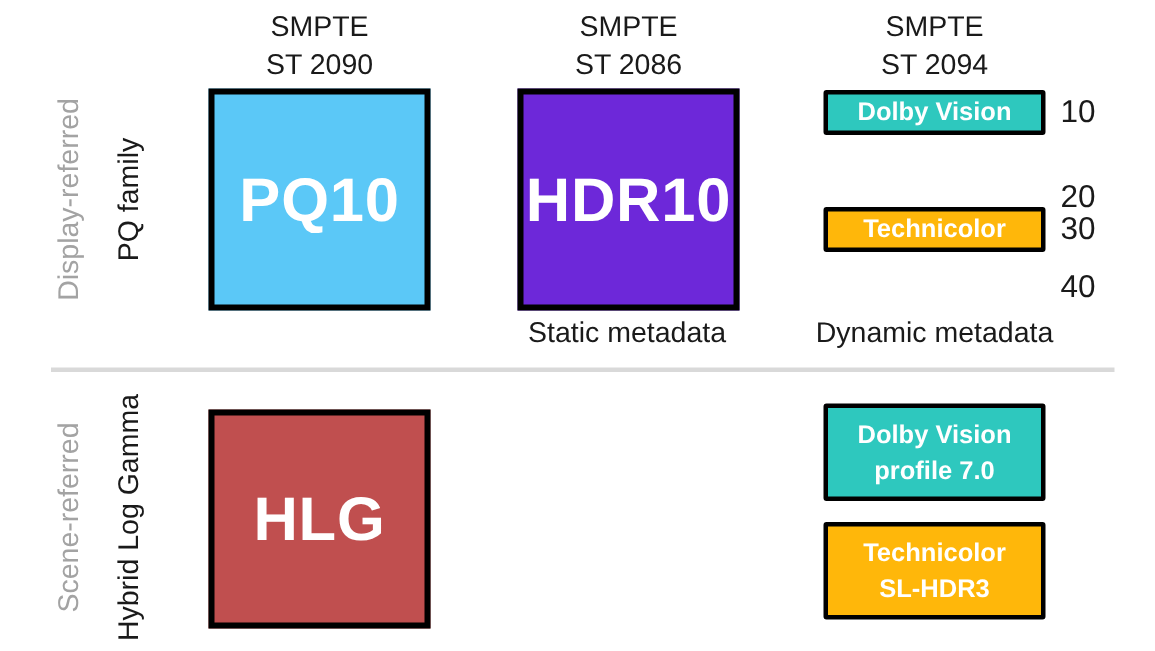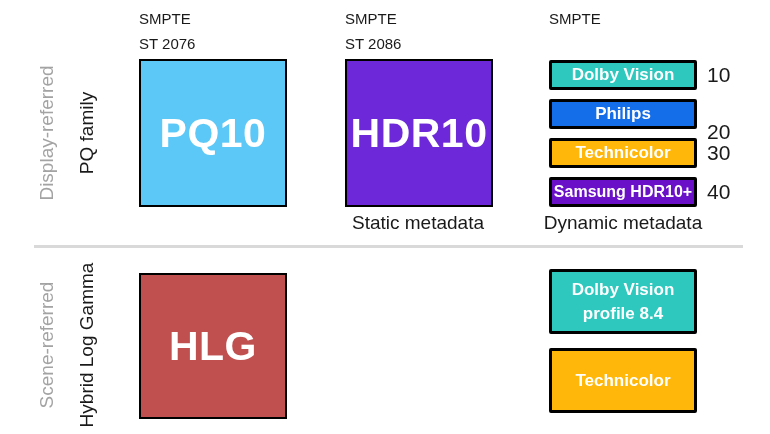--- a/index.html
+++ b/index.html
@@ -1,22 +1,22 @@
 <!DOCTYPE html>
 <html><head>
 <meta charset="utf-8">
 <style>
   html,body{margin:0;padding:0;background:#fff;}
   #canvas{
     position:relative;width:770px;height:434px;background:#ffffff;
     font-family:"Liberation Sans", sans-serif;overflow:hidden;
   }
-  .header{position:absolute;top:6px;width:148px;text-align:left;
-    font-size:15px;line-height:25px;color:#1a1a1a;}
-  .big-box{position:absolute;width:148px;height:148px;border:2px solid #000000;
+  .header{position:absolute;top:6px;width:148px;text-align:center;
+    font-size:19px;line-height:25px;color:#1a1a1a;}
+  .big-box{position:absolute;width:148px;height:148px;border:4px solid #000000;
     box-sizing:border-box;display:flex;align-items:center;justify-content:center;}
   .big-box .fmt{color:#fff;font-weight:bold;font-size:41px;letter-spacing:0.5px;}
   .variant{position:absolute;left:549px;width:148px;height:30px;border:3px solid #000;
     border-radius:2px;box-sizing:border-box;display:flex;align-items:center;
     justify-content:center;color:#fff;font-weight:bold;font-size:17px;white-space:nowrap;}
   .variant.small-text{font-size:16px;}
   .part-num{position:absolute;left:707px;width:50px;height:30px;display:flex;
     align-items:center;font-size:21px;color:#1a1a1a;}
   .scene-variant{position:absolute;left:549px;width:148px;height:65px;border:3px solid #000;
     border-radius:2px;box-sizing:border-box;display:flex;flex-direction:column;
@@ -36,58 +36,58 @@
 
 <div id="canvas">
 
   <div class="vlabel gray" style="left:-38px;top:122px;">Display-referred</div>
   <div class="vlabel" style="left:2px;top:122px;">PQ family</div>
   <div class="vlabel gray" style="left:-38px;top:334px;">Scene-referred</div>
   <div class="vlabel" style="left:2px;top:334px;">Hybrid Log Gamma</div>
 
   <div class="header" style="left:139px;">
     <div>SMPTE</div>
-    <div>ST 2076</div>
+    <div>ST 2090</div>
   </div>
   <div class="header" style="left:345px;">
     <div>SMPTE</div>
     <div>ST 2086</div>
   </div>
   <div class="header" style="left:549px;">
     <div>SMPTE</div>
+    <div>ST 2094</div>
   </div>
 
   <div class="big-box" style="left: 139px; top: 59px; background-color: rgb(91, 200, 247);">
     <span class="fmt">PQ10</span>
   </div>
   <div class="big-box" style="left: 345px; top: 59px; background-color: #6d28d9;">
     <span class="fmt">HDR10</span>
   </div>
   <div class="big-box" style="left: 139px; top: 273px; height: 146px; background-color: rgb(192, 79, 79);">
     <span class="fmt">HLG</span>
   </div>
 
   <div class="variant" style="top: 60px; background-color: rgb(46, 200, 190);">Dolby Vision</div>
   <div class="part-num" style="top:60px;">10</div>
 
-  <div class="variant" style="top: 99px; background-color: rgb(20, 109, 233);">Philips</div>
   <div class="part-num" style="top:117px;">20</div>
 
   <div class="variant" style="top: 138px; background-color: rgb(255, 183, 10);">Technicolor</div>
   <div class="part-num" style="top:138px;">30</div>
 
-  <div class="variant small-text" style="top: 177px; background-color: rgb(106, 16, 200);">Samsung HDR10+</div>
   <div class="part-num" style="top:177px;">40</div>
 
   <div class="meta-label" style="left:523px;">Dynamic metadata</div>
   <div class="meta-label" style="left:318px;">Static metadata</div>
 
   <div class="divider"></div>
 
   <div class="scene-variant" style="top: 269px; background-color: rgb(46, 200, 190);">
     <div>Dolby Vision</div>
-    <div>profile 8.4</div>
+    <div>profile 7.0</div>
   </div>
   <div class="scene-variant" style="top: 348px; background-color: rgb(255, 183, 10);">
     <div>Technicolor</div>
+    <div>SL-HDR3</div>
   </div>
 
 </div>
 
 </body></html>

